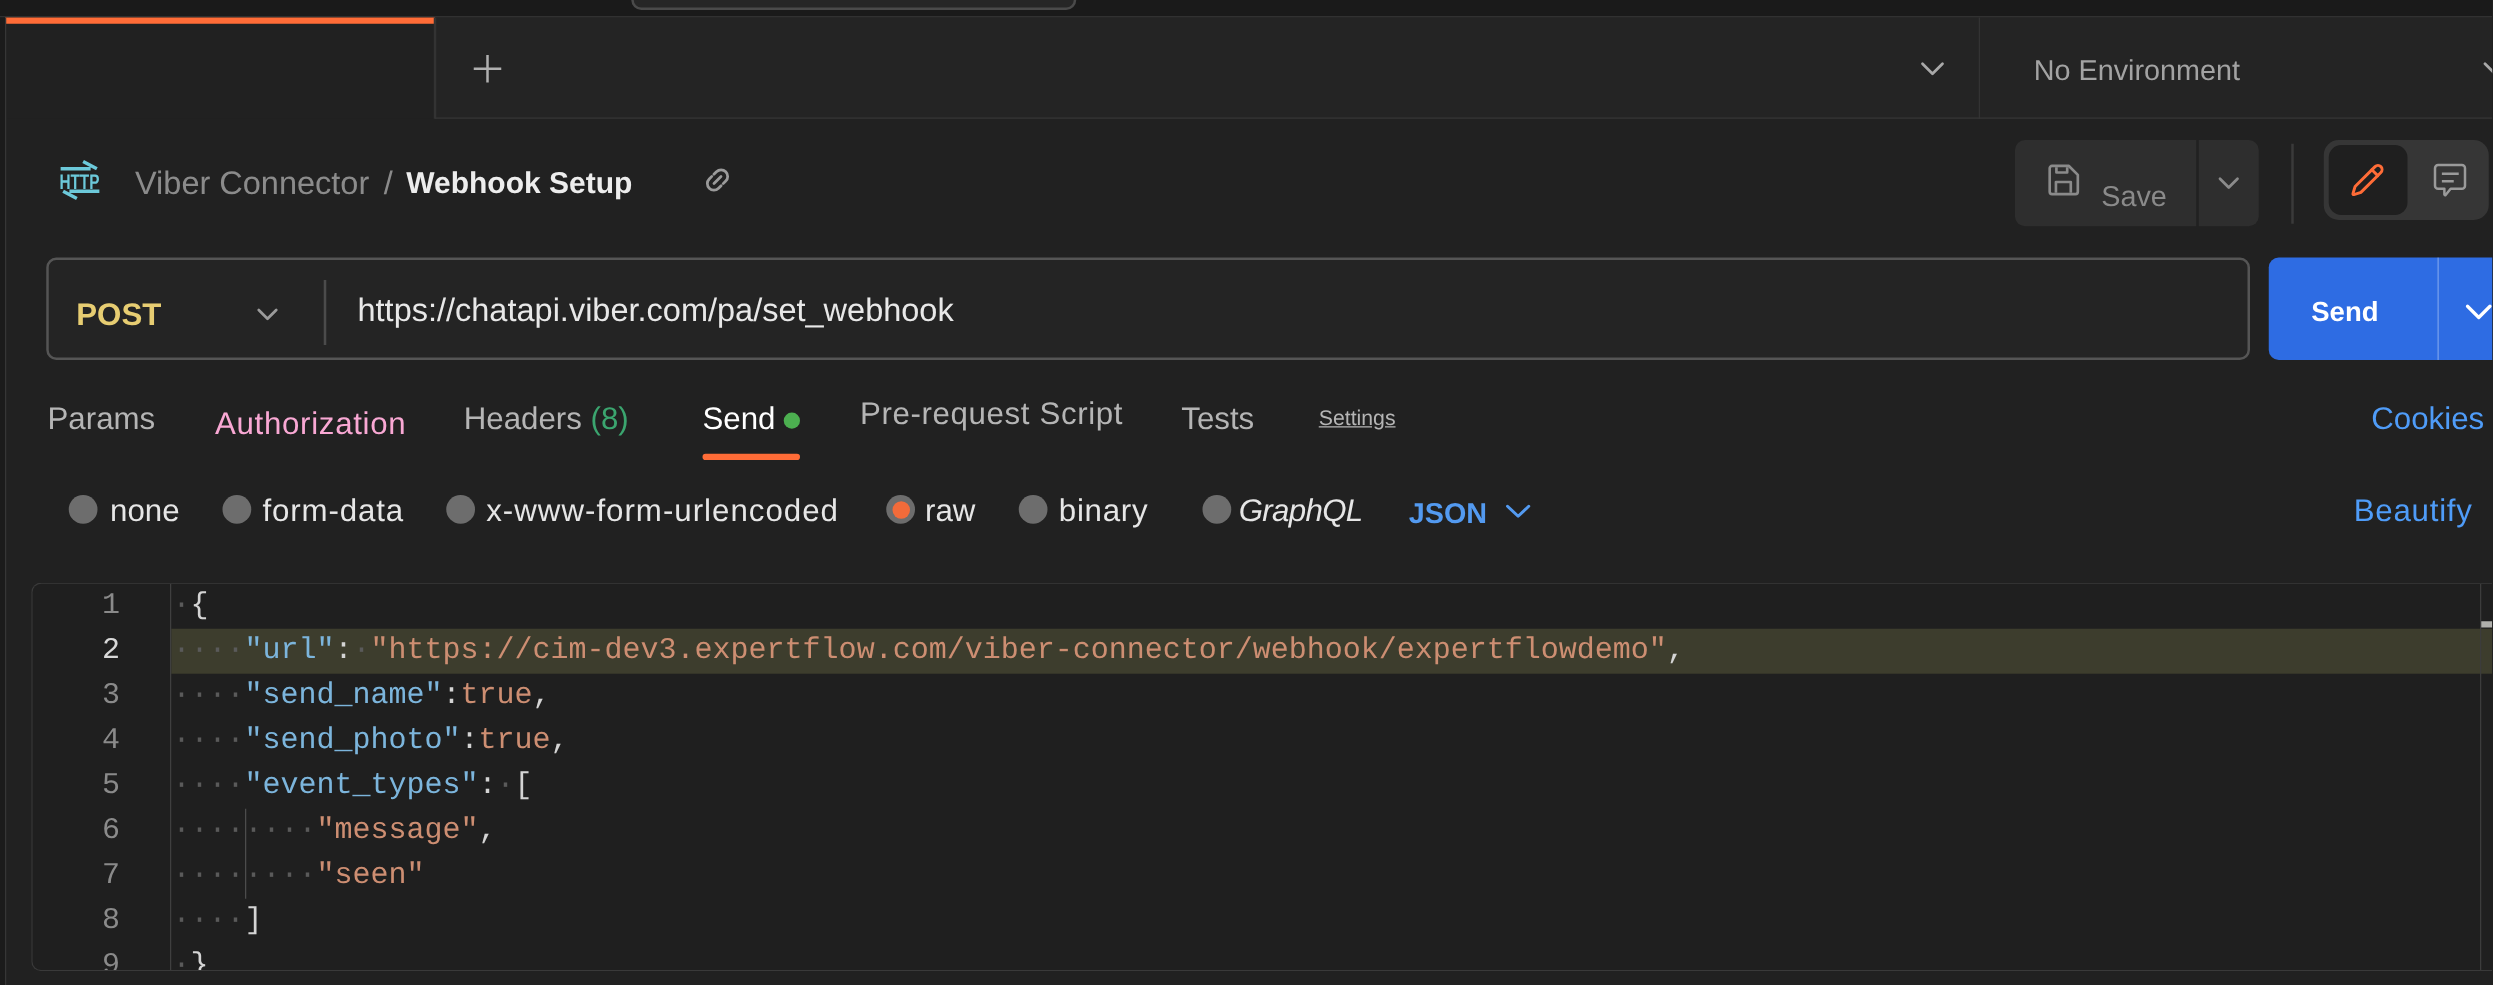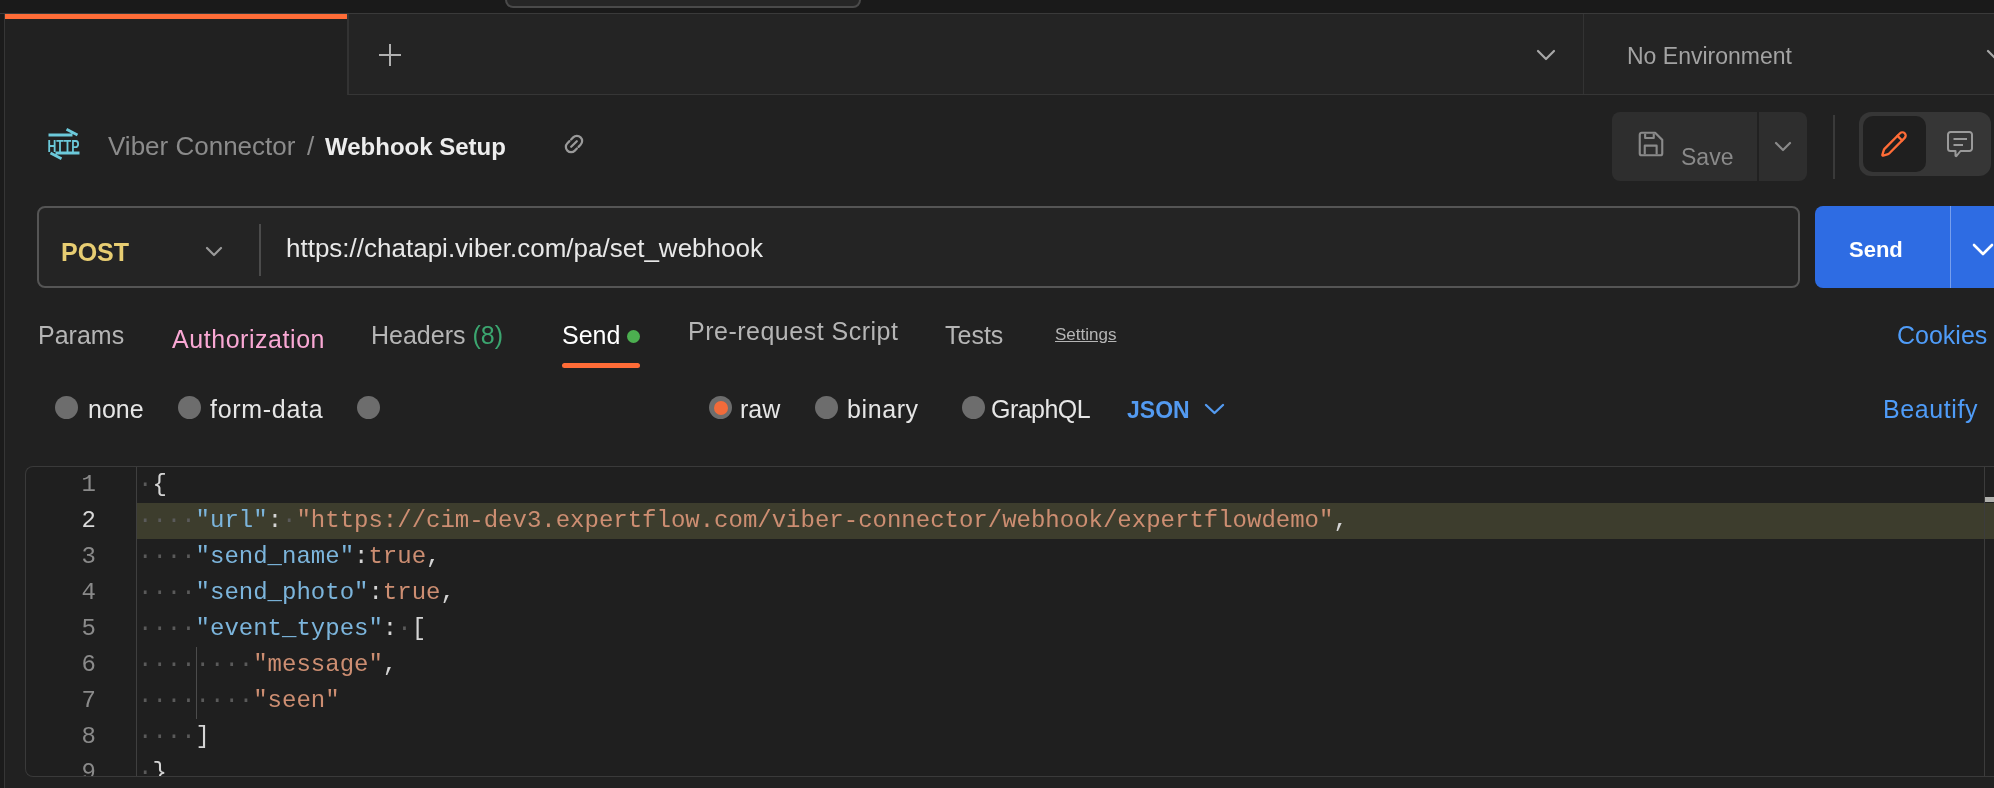--- a/index.html
+++ b/index.html
@@ -108,27 +108,28 @@
   <div class="t" style="left:688px;top:316px;font-size:25px;color:#b5b5b5;letter-spacing:0.5px;">Pre-request Script</div>
   <div class="t" style="left:945px;top:320px;font-size:25px;color:#b5b5b5;">Tests</div>
   <div class="t" style="left:1055px;top:320px;font-size:17px;color:#b5b5b5;text-decoration:underline;">Settings</div>
   <div class="t" style="left:1897px;top:320px;font-size:25px;color:#4f9cf8;">Cookies</div>
 
   <div class="abs" style="left:55px;top:396px;width:23px;height:23px;border-radius:50%;background:#6d6d6d;"></div>
   <div class="t" style="left:88px;top:394px;color:#e6e6e6;font-size:25px;">none</div>
   <div class="abs" style="left:178px;top:396px;width:23px;height:23px;border-radius:50%;background:#6d6d6d;"></div>
   <div class="t" style="left:210px;top:394px;color:#e6e6e6;font-size:25px;letter-spacing:0.7px;">form-data</div>
   <div class="abs" style="left:357px;top:396px;width:23px;height:23px;border-radius:50%;background:#6d6d6d;"></div>
+  <div class="t" style="left:389px;top:394px;color:#e6e6e6;font-size:25px;letter-spacing:0.8px;">x-www-form-urlencoded</div>
   <div class="abs" style="left:709px;top:396px;width:23px;height:23px;border-radius:50%;background:#6d6d6d;"></div>
   <div class="abs" style="left:713.5px;top:400.5px;width:14px;height:14px;border-radius:50%;background:#f26b3a;"></div>
   <div class="t" style="left:740px;top:394px;color:#e6e6e6;font-size:25px;">raw</div>
   <div class="abs" style="left:815px;top:396px;width:23px;height:23px;border-radius:50%;background:#6d6d6d;"></div>
   <div class="t" style="left:847px;top:394px;color:#e6e6e6;font-size:25px;letter-spacing:0.6px;">binary</div>
   <div class="abs" style="left:962px;top:396px;width:23px;height:23px;border-radius:50%;background:#6d6d6d;"></div>
-  <div class="t" style="left:991px;top:394px;color:#e6e6e6;font-size:25px;letter-spacing:-0.55px;">GraphQL</div>
+  <div class="t" style="left:991px;top:394px;color:#e6e6e6;font-size:25px;letter-spacing:-0.55px;font-style:italic;">GraphQL</div>
   <div class="t" style="left:1127px;top:395px;color:#539af0;font-weight:bold;font-size:23px;">JSON</div>
   <svg class="abs" style="left:1204px;top:403px;" width="21" height="12" viewBox="0 0 21 12">
     <path d="M2 2 L10.5 10 L19 2" stroke="#539af0" stroke-width="2.4" fill="none" stroke-linecap="round" stroke-linejoin="round"></path>
   </svg>
   <div class="t" style="left:1883px;top:394px;color:#4f9cf8;font-size:25px;letter-spacing:0.6px;">Beautify</div>
 
   <div class="abs" style="left:25px;top:466px;width:1969px;height:311px;overflow:hidden;background:#1f1f1f;border:1px solid #3a3a3a;border-right:none;border-radius:8px 0 0 8px;box-sizing:border-box;">
     <div class="abs" style="left:111px;top:36px;width:1857px;height:36px;background:#3d3d2d;"></div>
     <div class="abs" style="left:110px;top:0;width:1px;height:309px;background:#3f3f3f;"></div>
     <div class="abs" style="left:-26px;top:0;width:96px;text-align:right;font-family:'Liberation Mono',monospace;font-size:24px;line-height:36px;color:#8a8a8a;">

